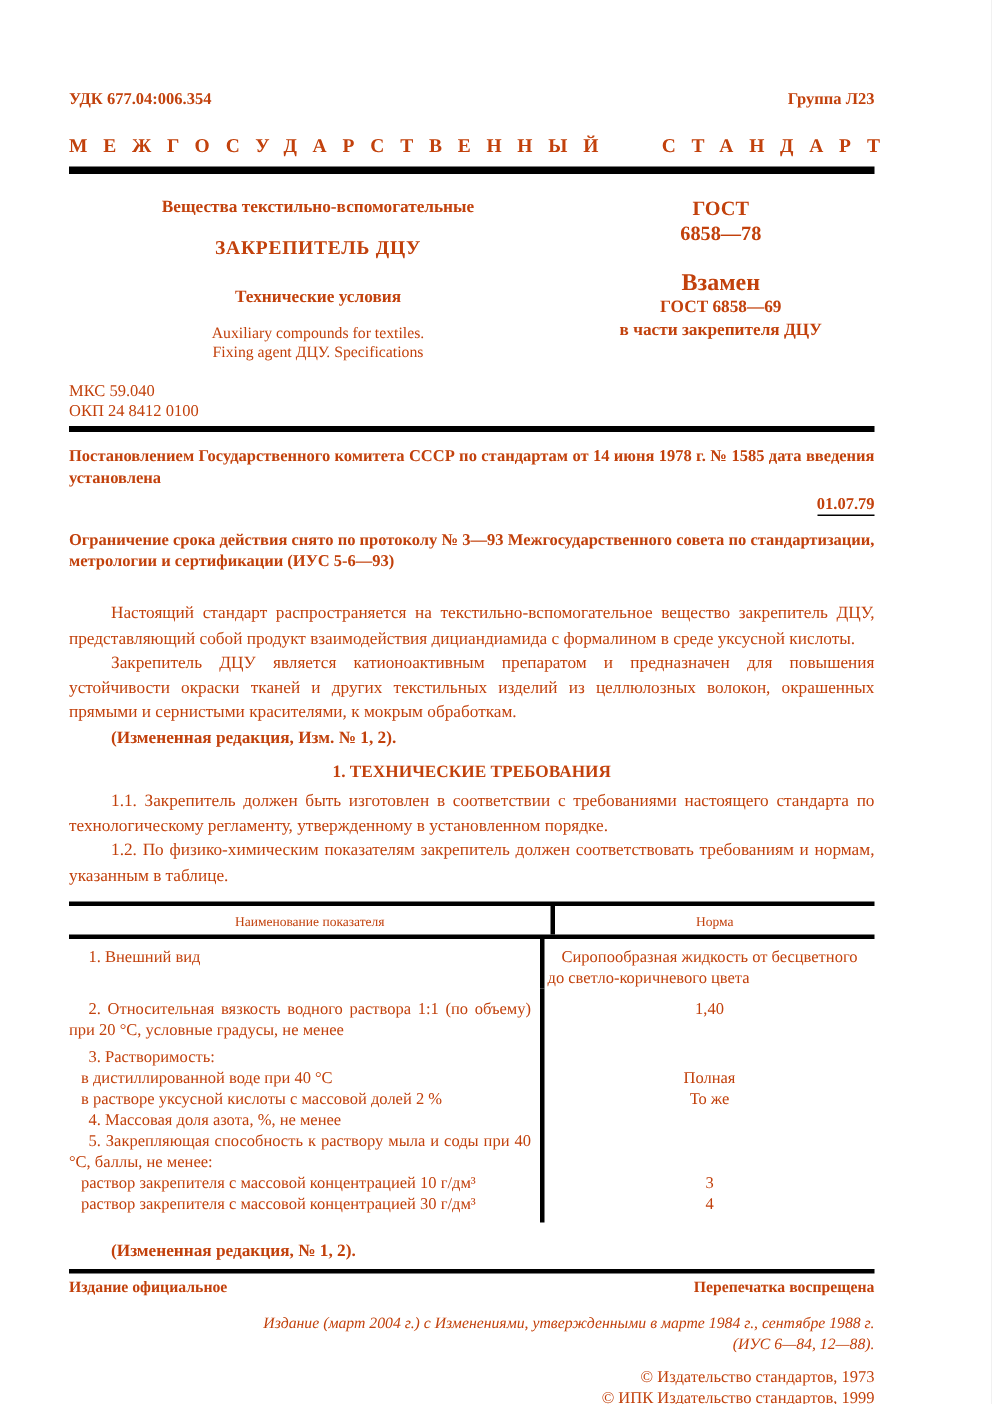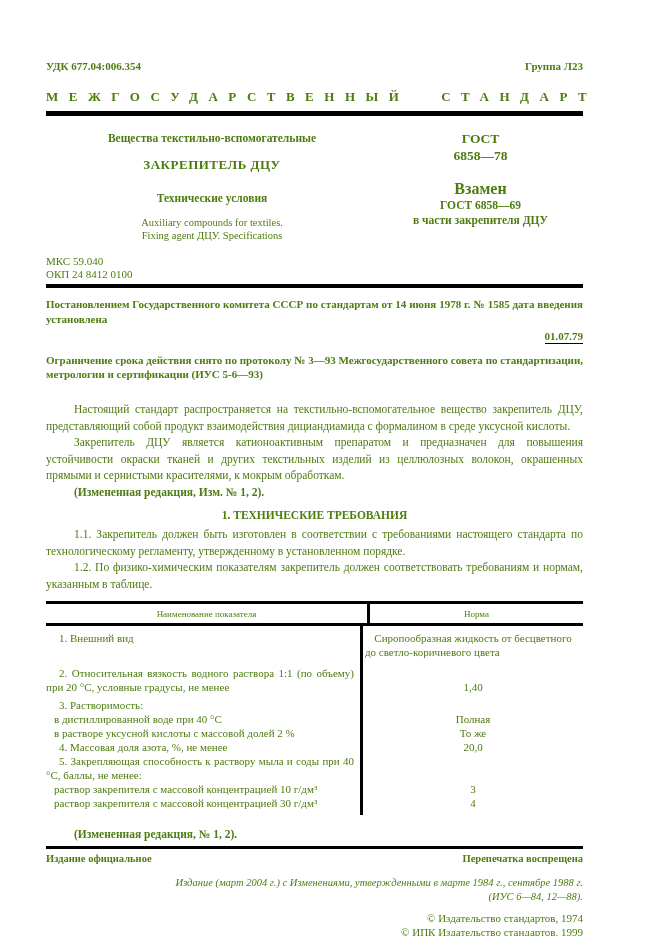--- a/index.html
+++ b/index.html
@@ -1,21 +1,21 @@
 <!DOCTYPE html>
 <html><head>
 <meta charset="utf-8">
 <style>
   html,body{margin:0;padding:0;background:#e8e8e8;}
   .page{
     position:relative;
     width:661px;height:936px;
     background:#ffffff;
     font-family:"Liberation Serif","DejaVu Serif",serif;
-    color:#4d7c0f;
+    color:#c2410c;
     overflow:hidden;
     margin:0 auto;
   }
   .content{position:absolute;left:46px;top:0;width:537px;}
   .rule{background:#000;width:100%;}
   .rule-5{height:5px;}
   .rule-4{height:4px;}
   .rule-3{height:3px;}
 
   
@@ -57,21 +57,21 @@
   .hc1{width:317px;border-right:3px solid #000;}
   .hc2{flex:1;}
   .tbl-body .trow{display:flex;}
   .tc-left{width:317px;border-right:3px solid #000;font-size:11px;line-height:14px;
     text-align:justify;padding-right:6px;box-sizing:border-box;}
   .tc-left .num{text-indent:13px;}
   .tc-left .sub{padding-left:8px;text-align:left;}
   .tc-right{flex:1;font-size:11px;line-height:14px;display:flex;flex-direction:column;justify-content:flex-start;}
   .tc-right .vline{text-align:center;}
   .tc-right .vleft{text-align:left;padding-left:2px;}
-  .trow.vbottom .tc-right{justify-content:flex-end;}
+  .trow.vbottom .tc-right{}
   .pt5{padding-top:5px;}
   .mt7 .tc-left,.mt7 .tc-right{padding-top:7px;}
   .mt4 .tc-left,.mt4 .tc-right{padding-top:4px;}
   .pb5{padding-bottom:5px;}
 
   .amend2{margin-top:13px;font-weight:bold;font-size:11.5px;text-indent:28px;}
   .foot-rule{margin-top:6px;}
   .foot-row{display:flex;justify-content:space-between;margin-top:4px;font-weight:bold;font-size:10.5px;}
   .edition-info{margin-top:12px;text-align:right;font-style:italic;font-size:10.5px;line-height:14px;}
   .copyright{margin-top:7px;text-align:right;font-size:11px;line-height:14px;}
@@ -175,23 +175,20 @@
             </div>
           <div class="tc-right">
               <div class="vline">То же</div>
             </div>
         </div>
 
         <div class="trow">
           <div class="tc-left">
               <div class="num">4. Массовая доля азота, %, не менее</div>
             </div>
-          <div class="tc-right">
-              <div class="vline">20,0</div>
-            </div>
         </div>
 
         <div class="trow">
           <div class="tc-left">
               <div class="num">5. Закрепляющая способность к раствору мыла и соды при 40 °С, баллы, не менее:</div>
             </div>
           <div class="tc-right"></div>
         </div>
 
         <div class="trow">
@@ -222,18 +219,18 @@
       <span>Издание официальное</span>
       <span>Перепечатка воспрещена</span>
     </div>
 
     <div class="edition-info">
       <div>Издание (март 2004 г.) с Изменениями, утвержденными в марте 1984 г., сентябре 1988 г.</div>
       <div>(ИУС 6—84, 12—88).</div>
     </div>
 
     <div class="copyright">
-      <div>©  Издательство стандартов, 1974</div>
+      <div>©  Издательство стандартов, 1973</div>
       <div>©  ИПК Издательство стандартов, 1999</div>
     </div>
 
   </div>
 </div>
 
 </body></html>

